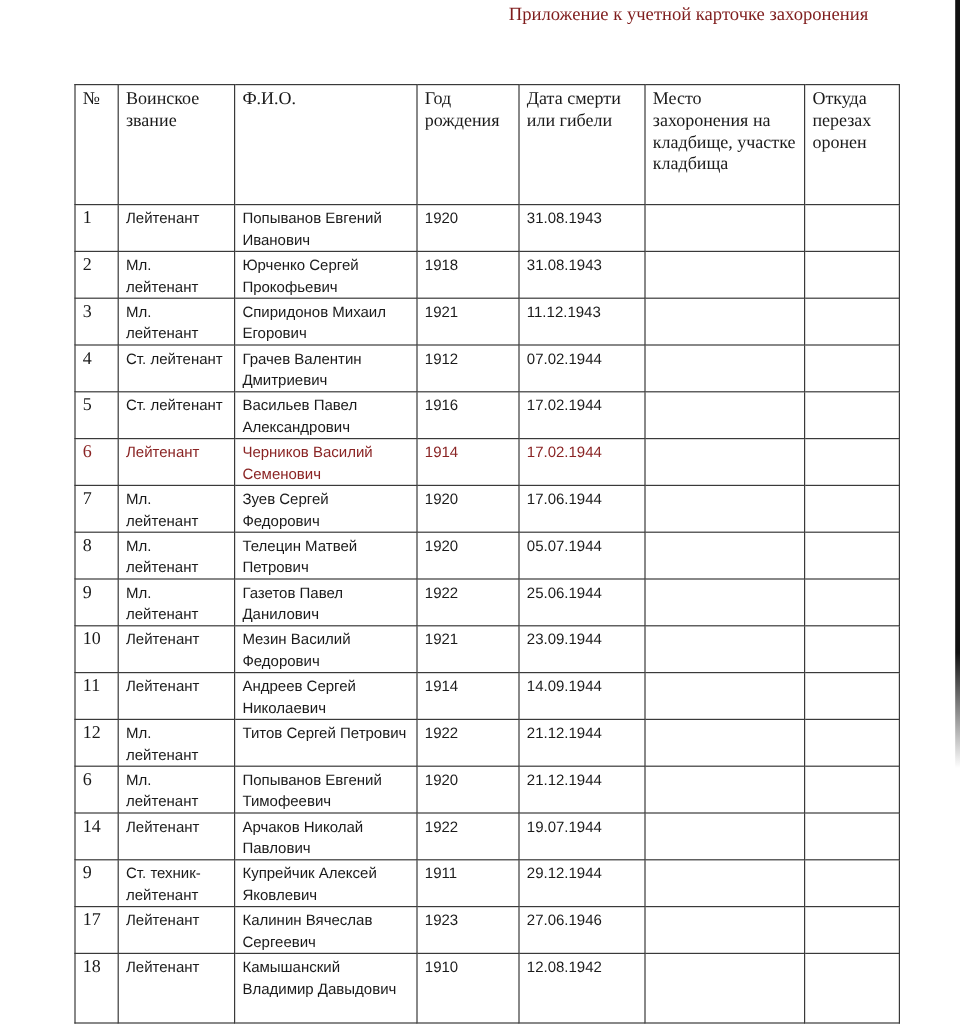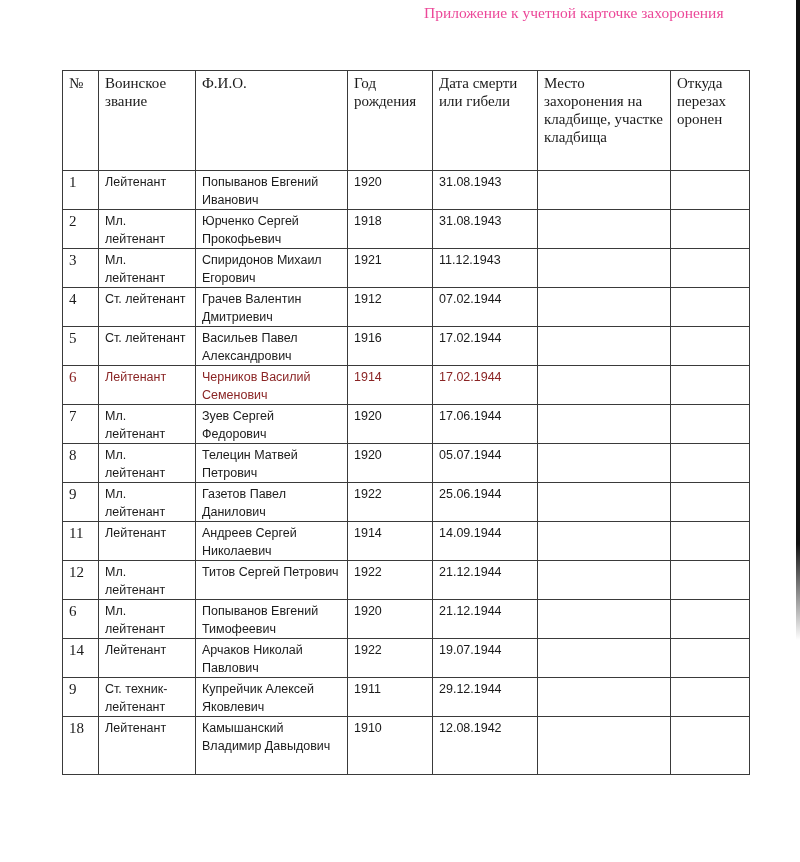--- a/index.html
+++ b/index.html
@@ -5,21 +5,21 @@
   html, body { margin:0; padding:0; }
   body {
     width:800px; height:862px; background:#ffffff; position:relative; overflow:hidden;
     font-family: "Liberation Serif", serif; color:#1a1a1a;
   }
   .edge {
     position:absolute; left:796px; top:0; width:4px; height:640px;
     background:linear-gradient(to bottom,#111 0%,#111 85%,rgba(17,17,17,0) 100%);
   }
   .doc-title {
-    position:absolute; left:424px; top:4px; font-size:15.5px; color:#ec4899;
+    position:absolute; left:424px; top:4px; font-size:15.5px; color:#7f1d1d;
     white-space:nowrap;
   }
   table.grid {
     position:absolute; left:62px; top:70px; border-collapse:collapse; table-layout:fixed;
     width:687px;
   }
   table.grid th, table.grid td {
     border:1px solid #3a3a3a; vertical-align:top; padding:2px 6px 0 6px; overflow:hidden;
   }
   table.grid th {
@@ -136,20 +136,29 @@
       <tr>
         <td class="num">9</td>
         <td>Мл. лейтенант</td>
         <td>Газетов Павел Данилович</td>
         <td>1922</td>
         <td>25.06.1944</td>
         <td></td>
         <td></td>
       </tr>
       <tr>
+        <td class="num">10</td>
+        <td>Лейтенант</td>
+        <td>Мезин Василий Федорович</td>
+        <td>1921</td>
+        <td>23.09.1944</td>
+        <td></td>
+        <td></td>
+      </tr>
+      <tr>
         <td class="num">11</td>
         <td>Лейтенант</td>
         <td>Андреев Сергей Николаевич</td>
         <td>1914</td>
         <td>14.09.1944</td>
         <td></td>
         <td></td>
       </tr>
       <tr>
         <td class="num">12</td>
@@ -180,20 +189,29 @@
       </tr>
       <tr>
         <td class="num">9</td>
         <td>Ст. техник-лейтенант</td>
         <td>Купрейчик Алексей Яковлевич</td>
         <td>1911</td>
         <td>29.12.1944</td>
         <td></td>
         <td></td>
       </tr>
+      <tr>
+        <td class="num">17</td>
+        <td>Лейтенант</td>
+        <td>Калинин Вячеслав Сергеевич</td>
+        <td>1923</td>
+        <td>27.06.1946</td>
+        <td></td>
+        <td></td>
+      </tr>
       <tr class="tall">
         <td class="num">18</td>
         <td>Лейтенант</td>
         <td>Камышанский Владимир Давыдович</td>
         <td>1910</td>
         <td>12.08.1942</td>
         <td></td>
         <td></td>
       </tr>
     </tbody>

